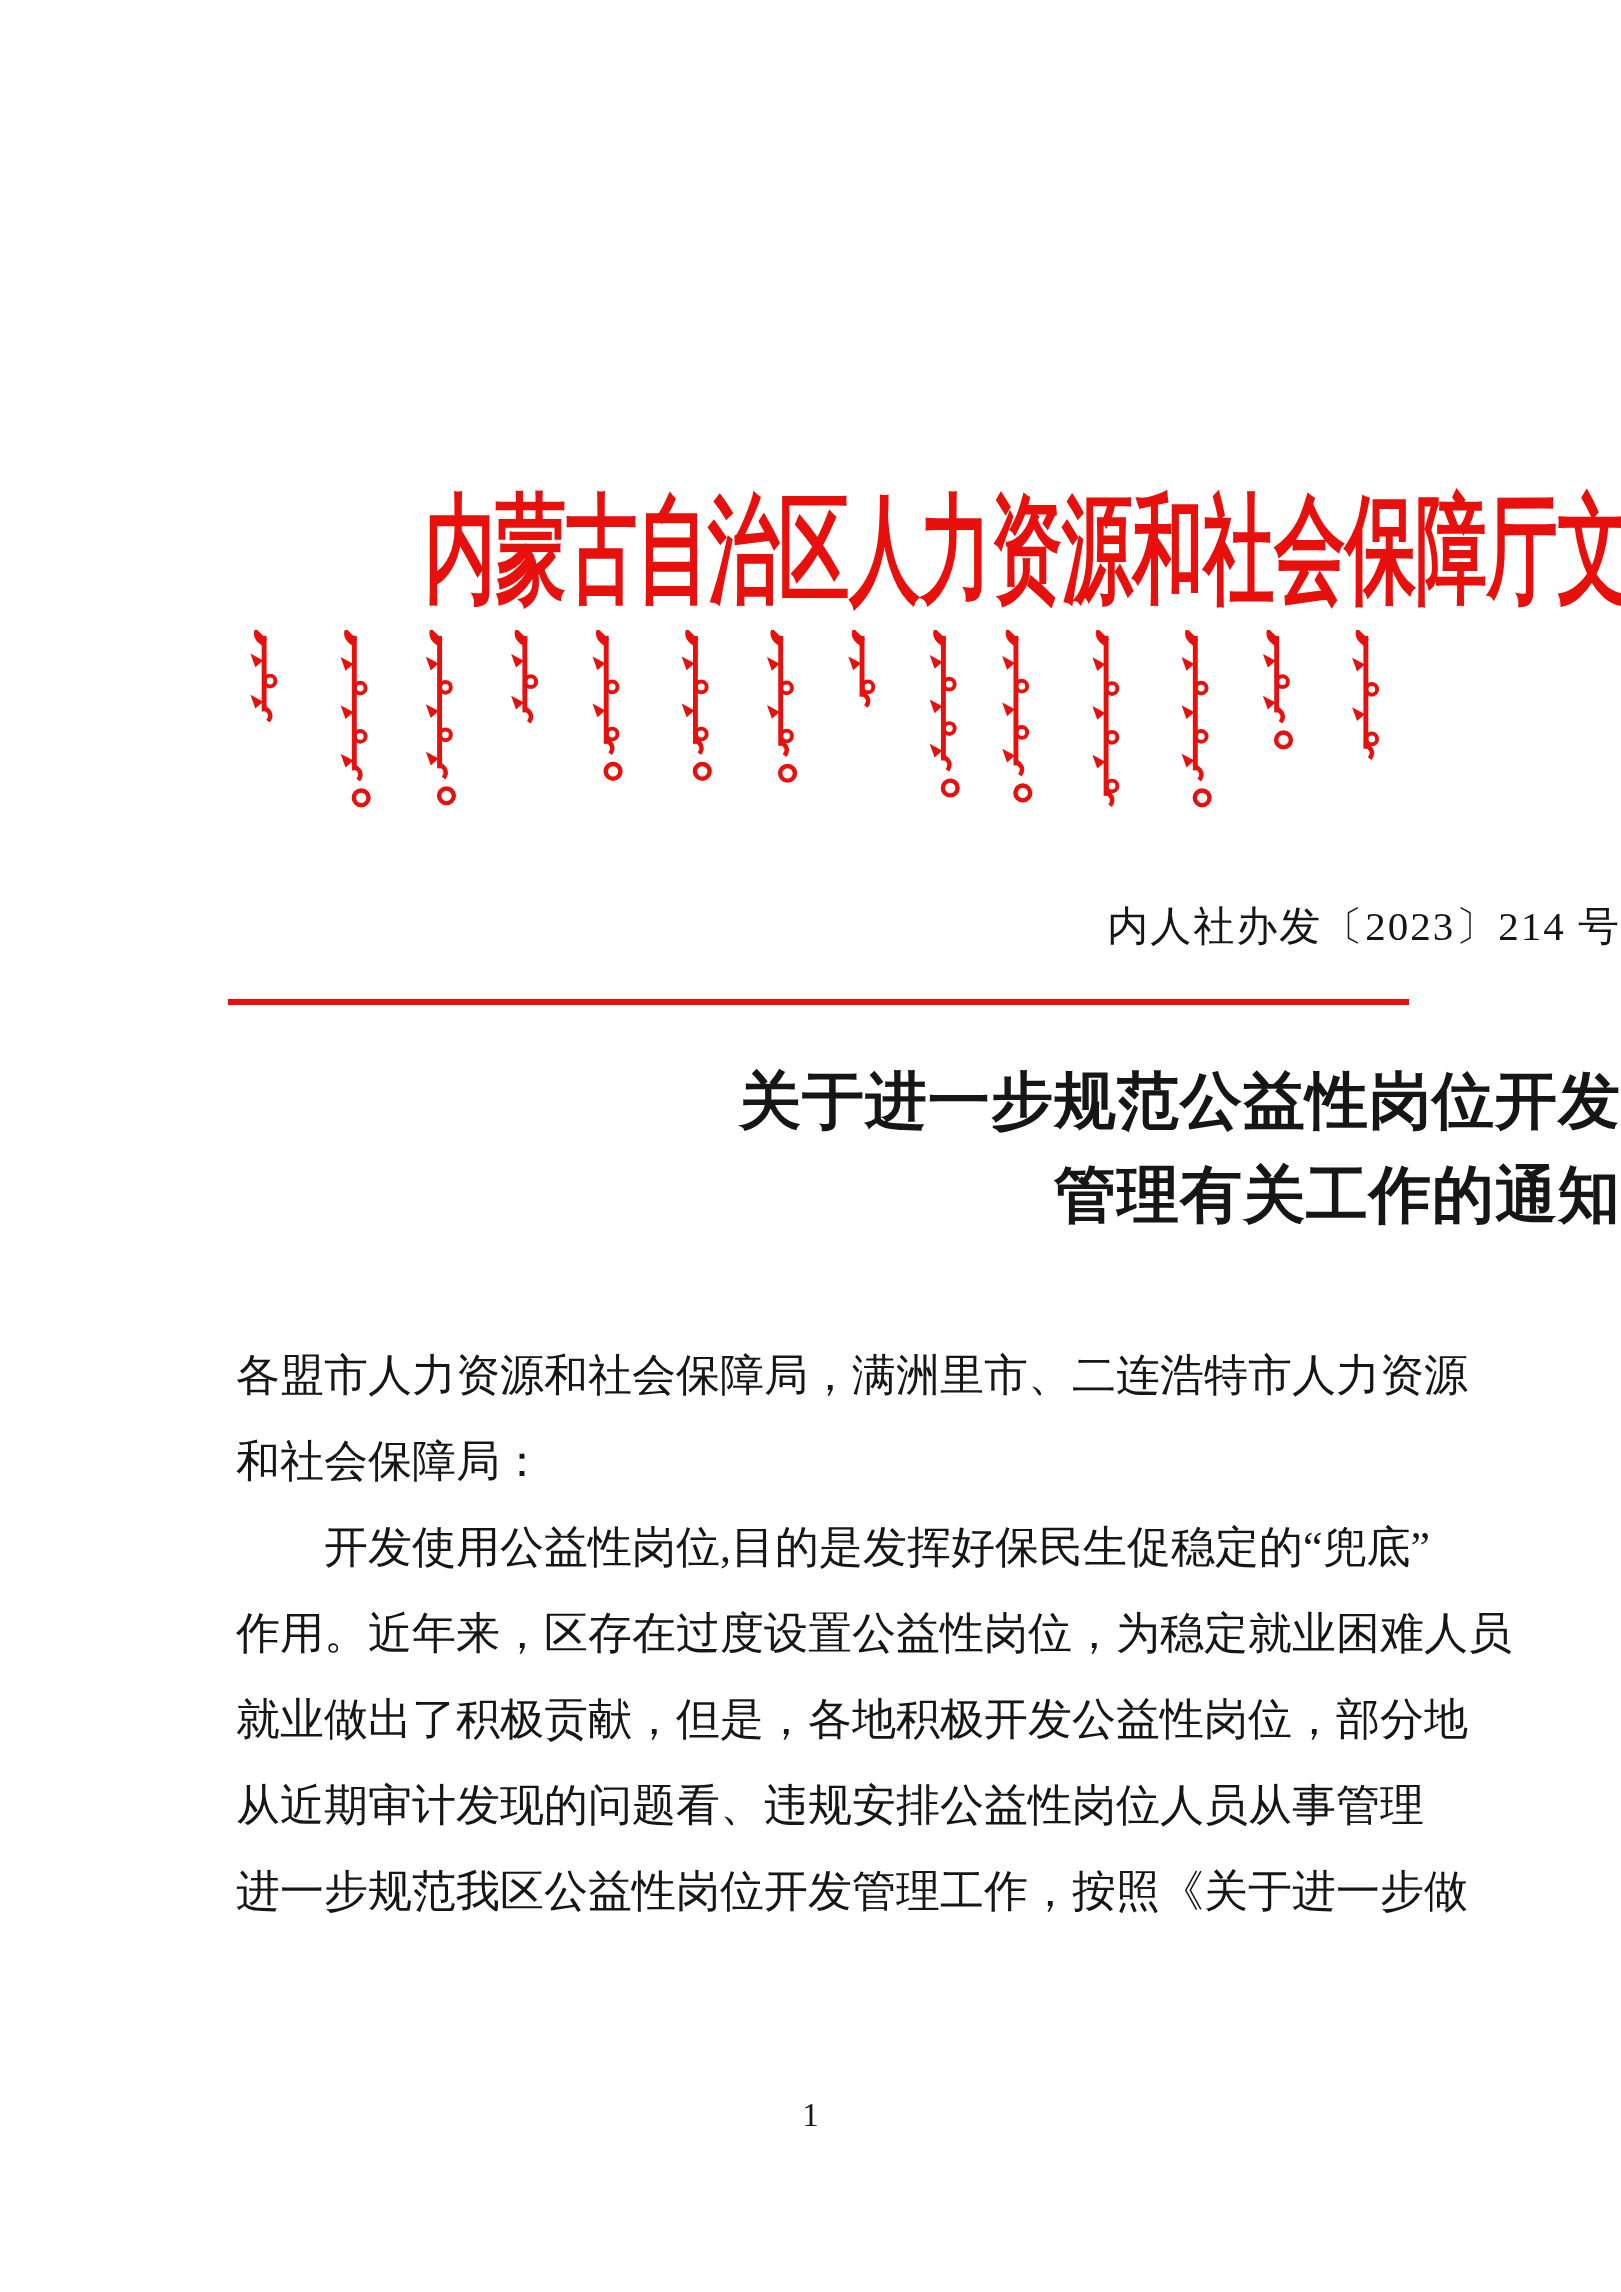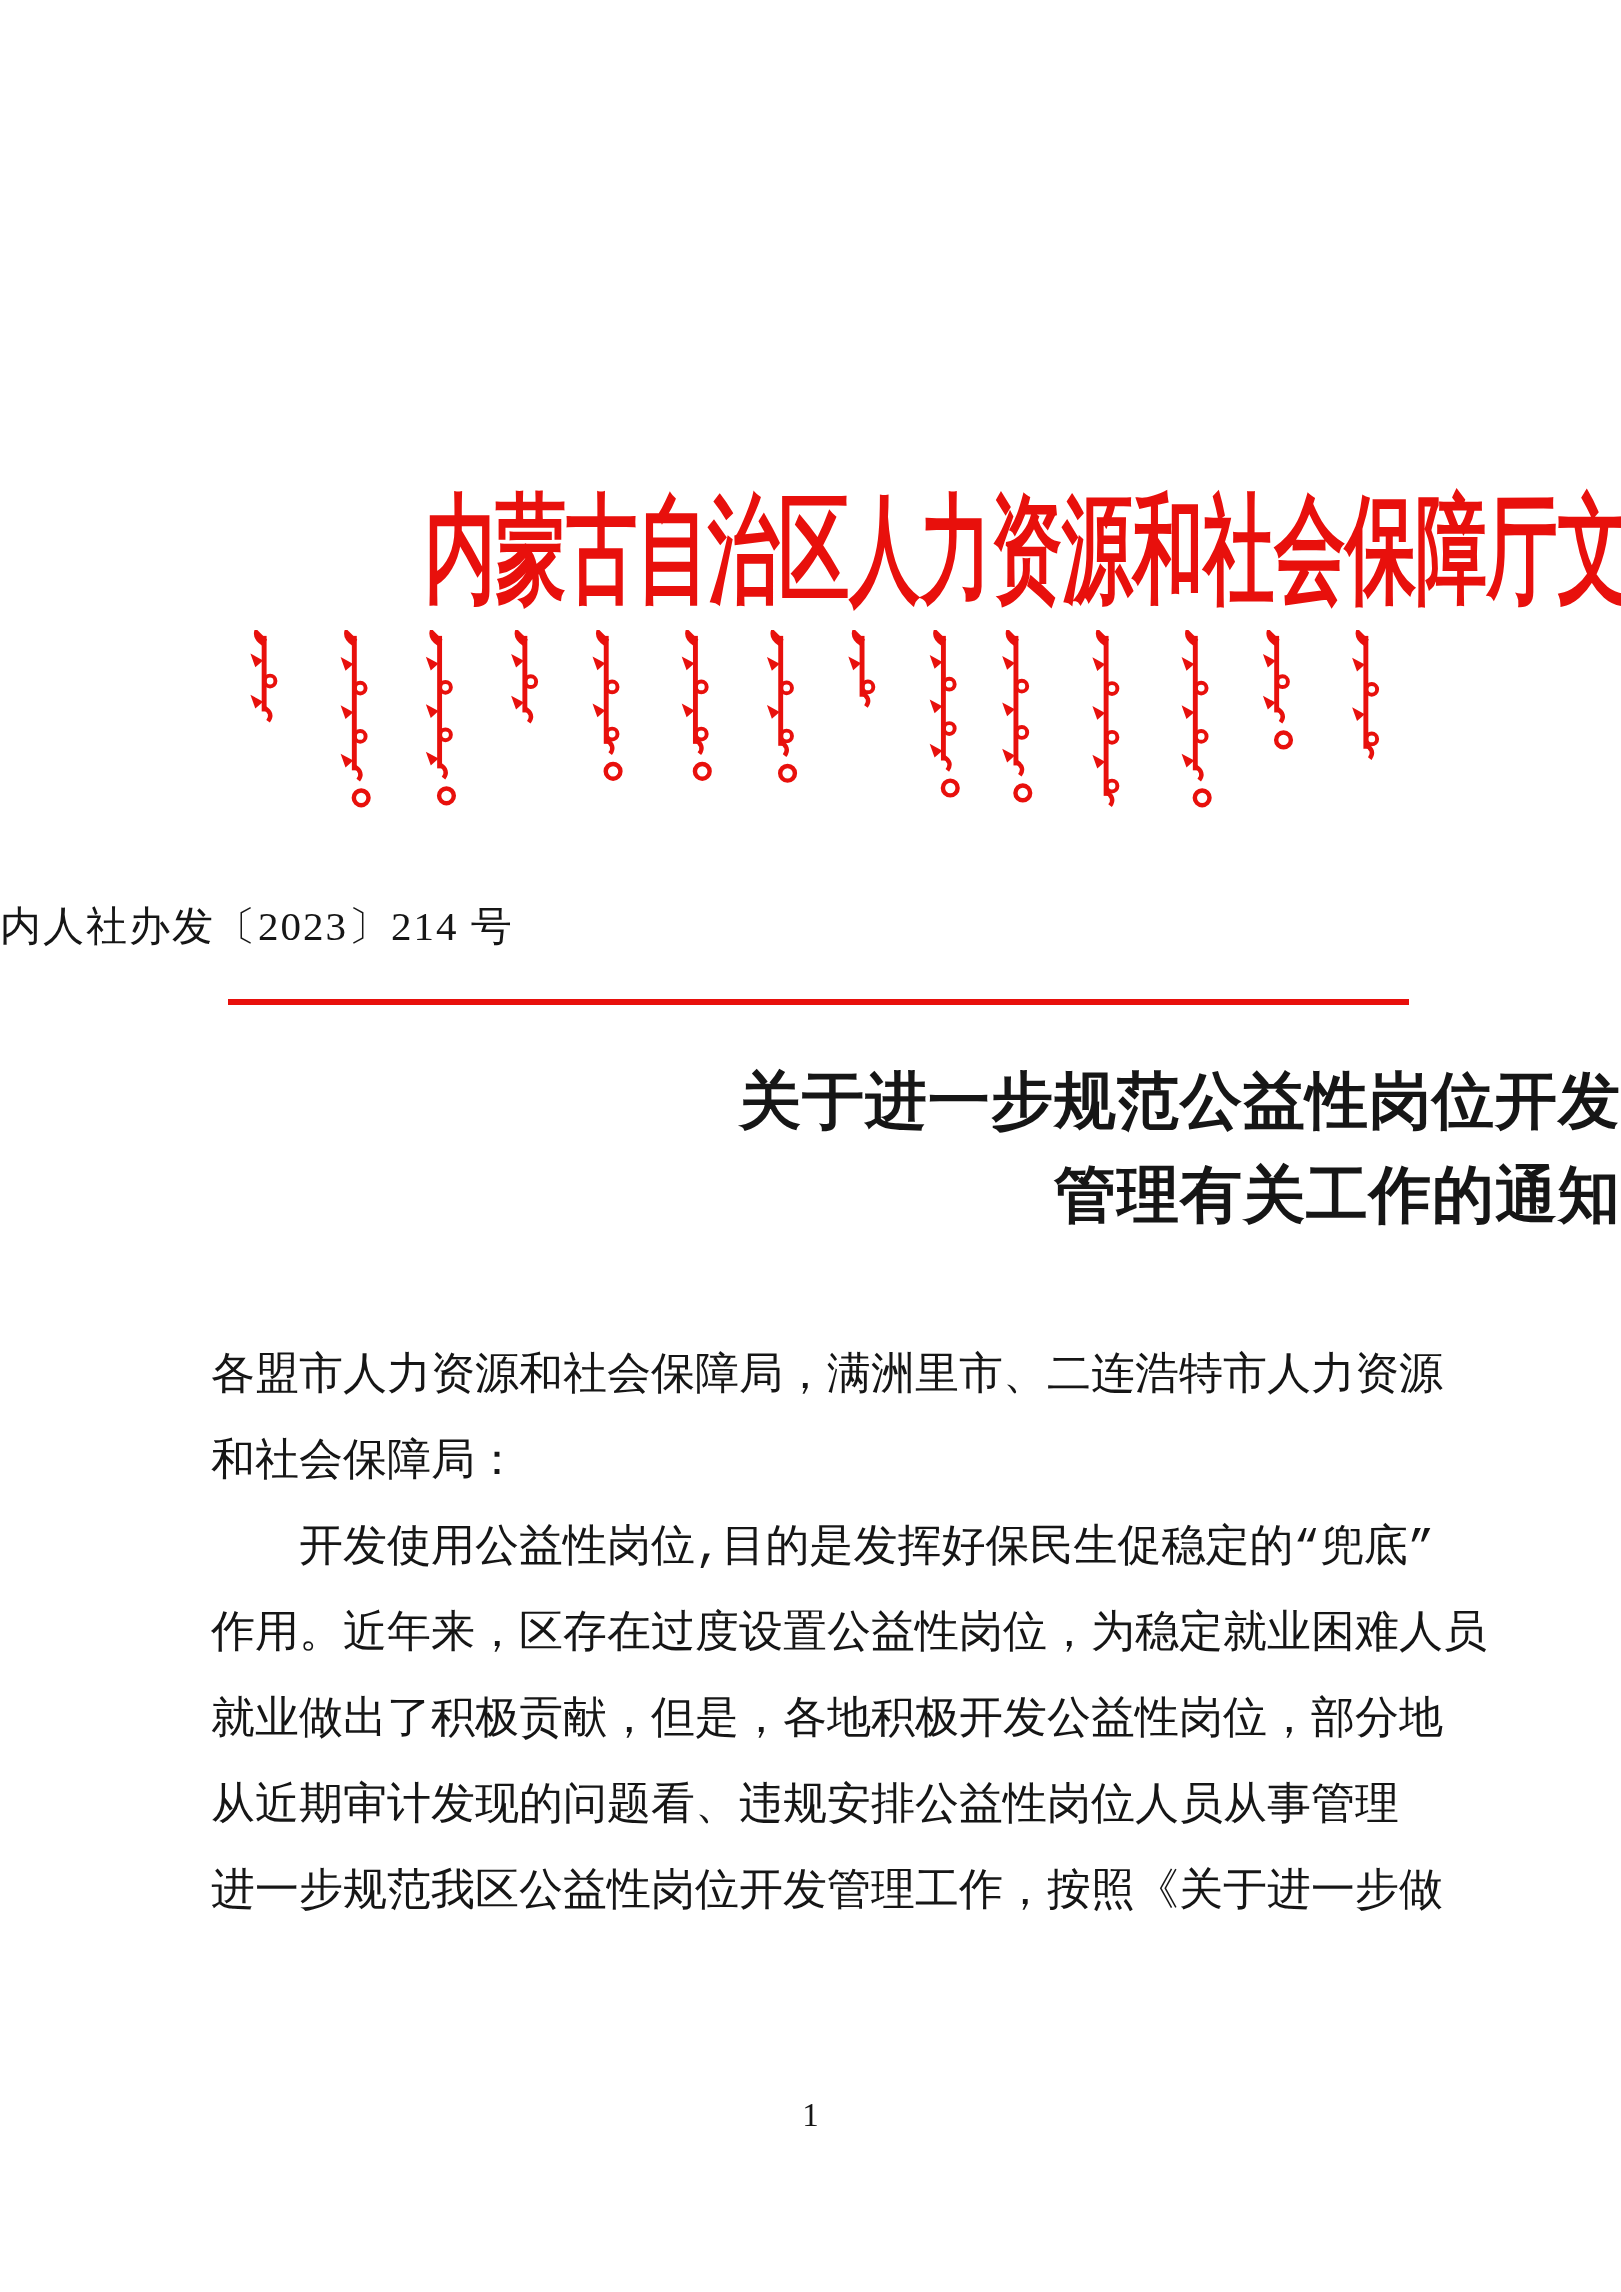--- a/index.html
+++ b/index.html
@@ -48,21 +48,21 @@
   .mongolian-wrap svg { display: block; width: 100%; height: 100%; }
 
   
   .doc-number {
     position: absolute;
     top: 902px;
     left: 0;
     right: 0;
     height: 49px;
     line-height: 49px;
-    text-align: left;
+    text-align: right;
     font-size: 41px;
     color: var(--ink);
     letter-spacing: 2px;
   }
 
   
   .red-rule {
     position: absolute;
     top: 999px;
     left: 228px;
@@ -82,24 +82,23 @@
     color: var(--ink);
     font-size: 62px;
     line-height: 94px;
     letter-spacing: 1px;
   }
 
   
   .body-text {
     position: absolute;
     top: 1333px;
-    left: 211px;
+    left: 236px;
     width: 1225px;
     color: var(--ink);
-    font-family: Liberation Mono, monospace;
   }
   .body-line {
     height: 86px;
     line-height: 86px;
     font-size: 44px;
     letter-spacing: 0px;
     white-space: nowrap;
   }
   .body-line.indent { padding-left: 88px; }
 

